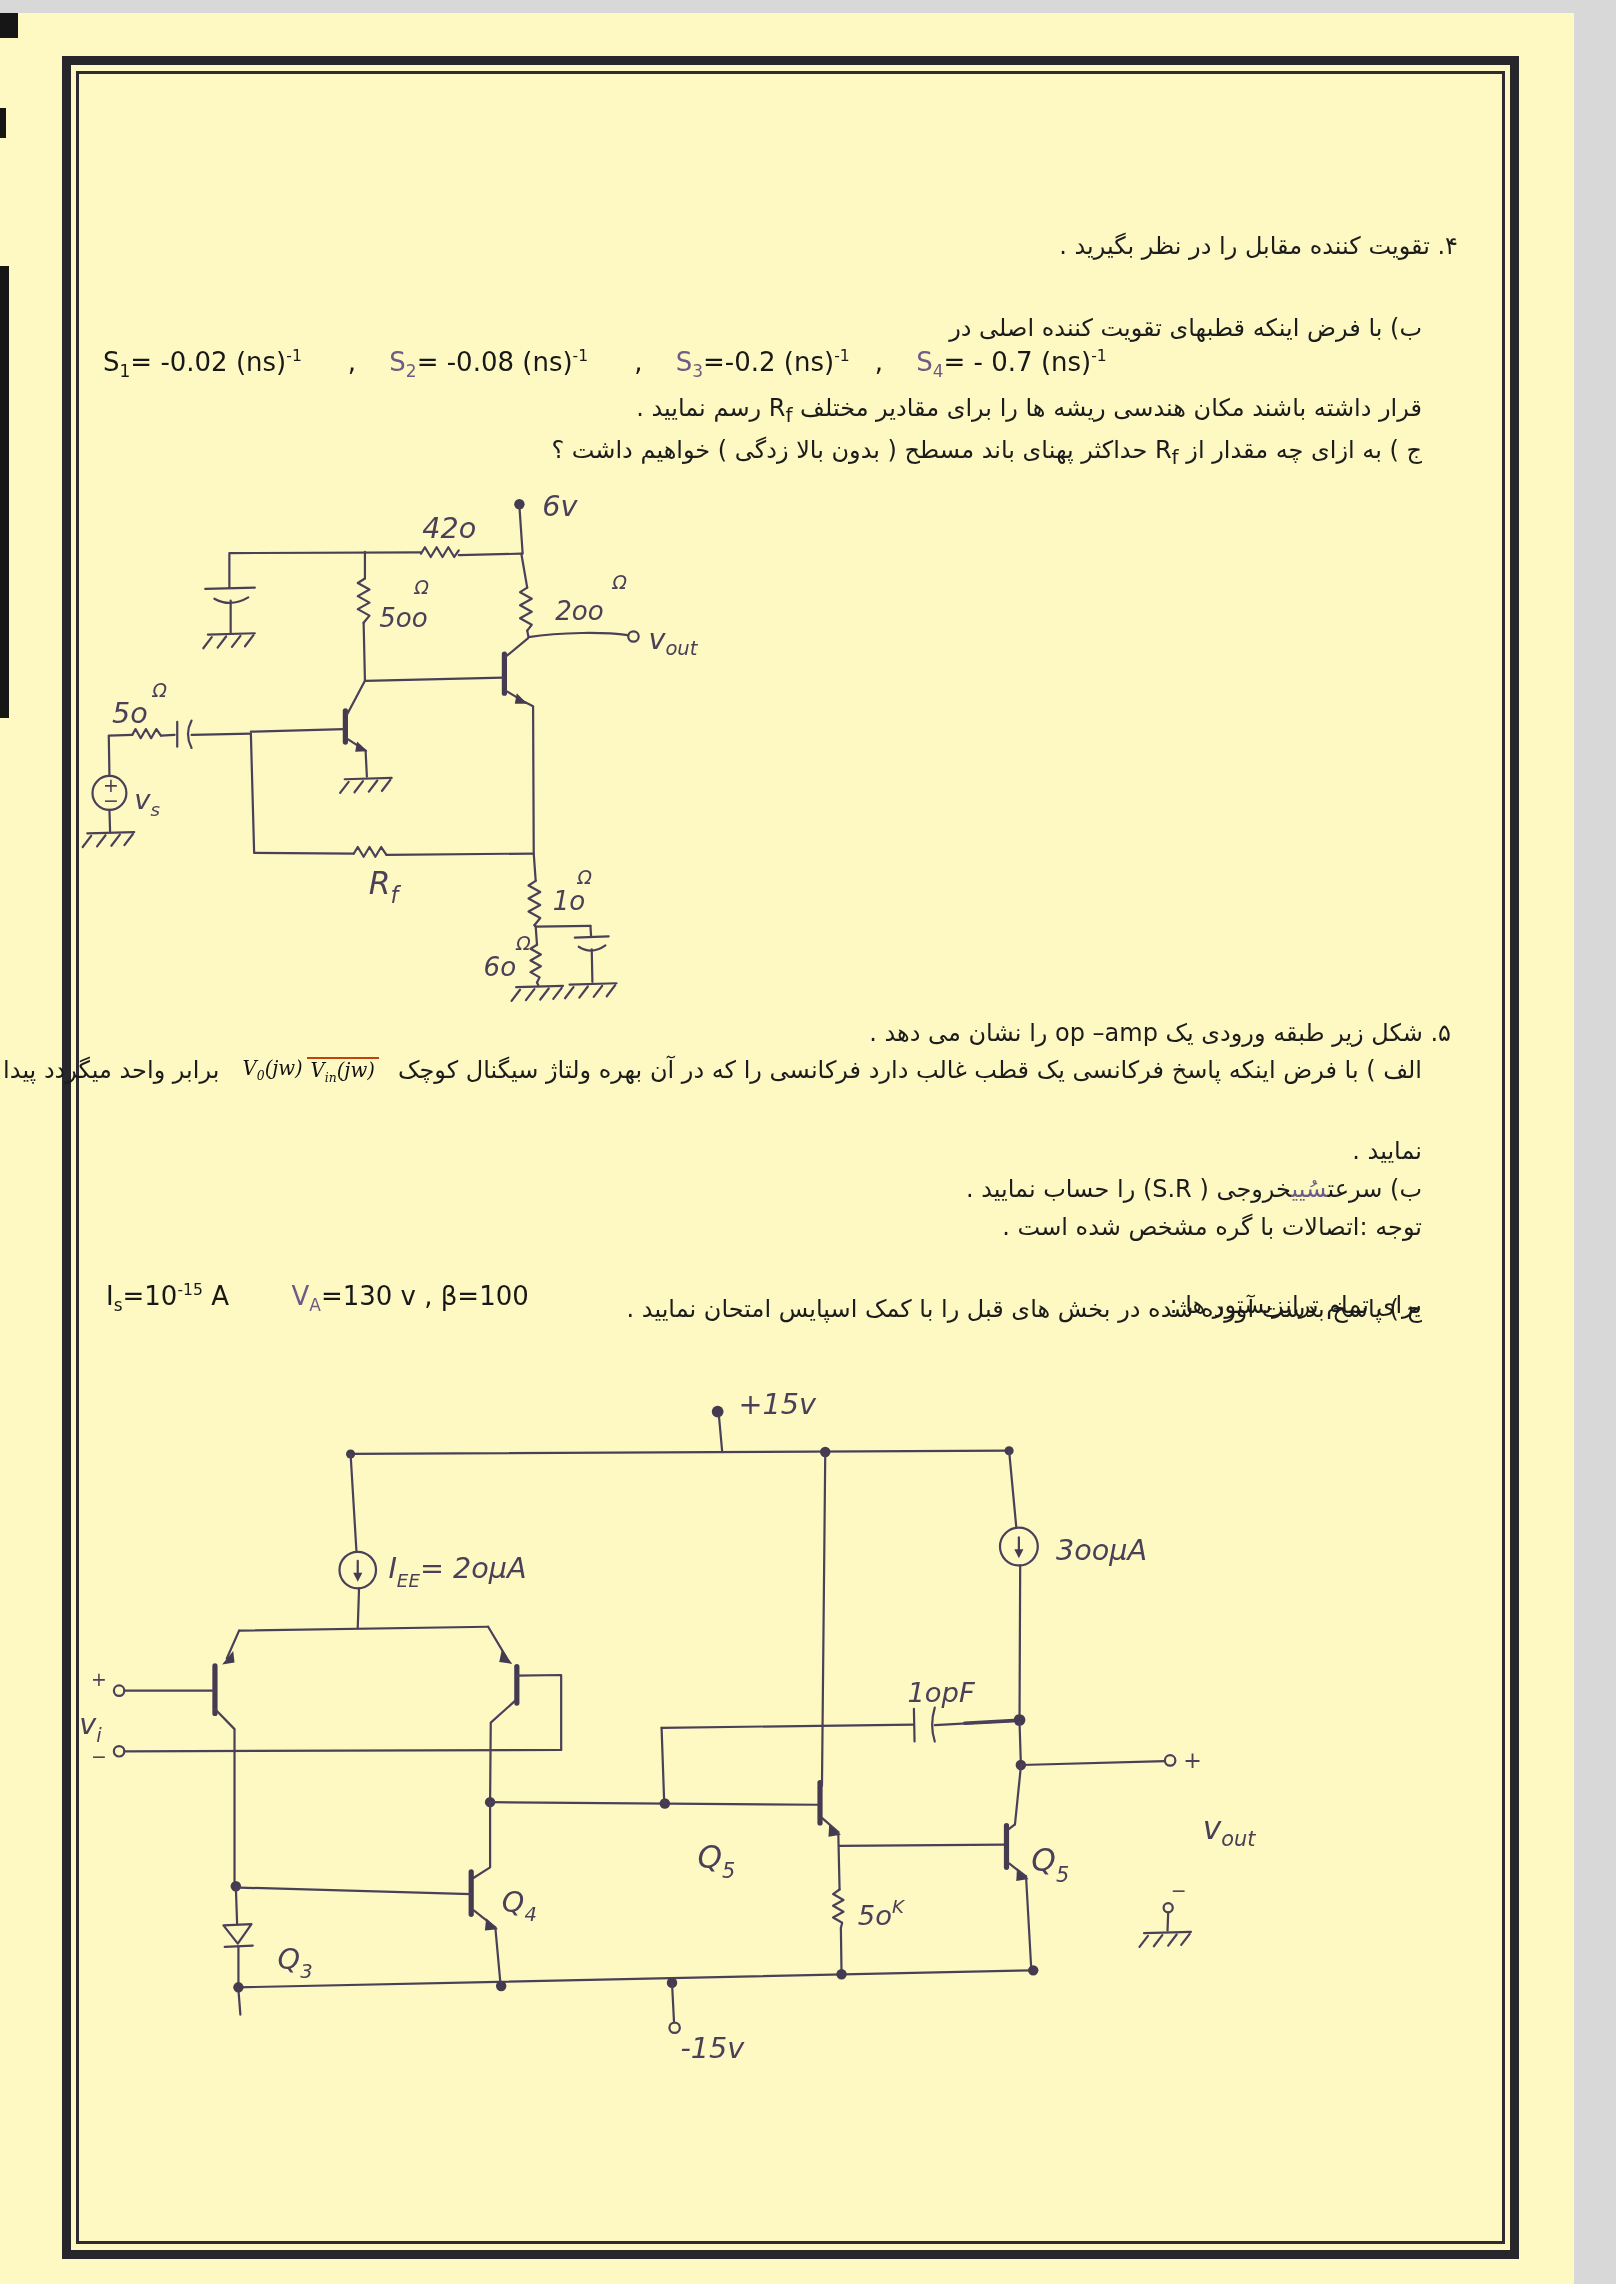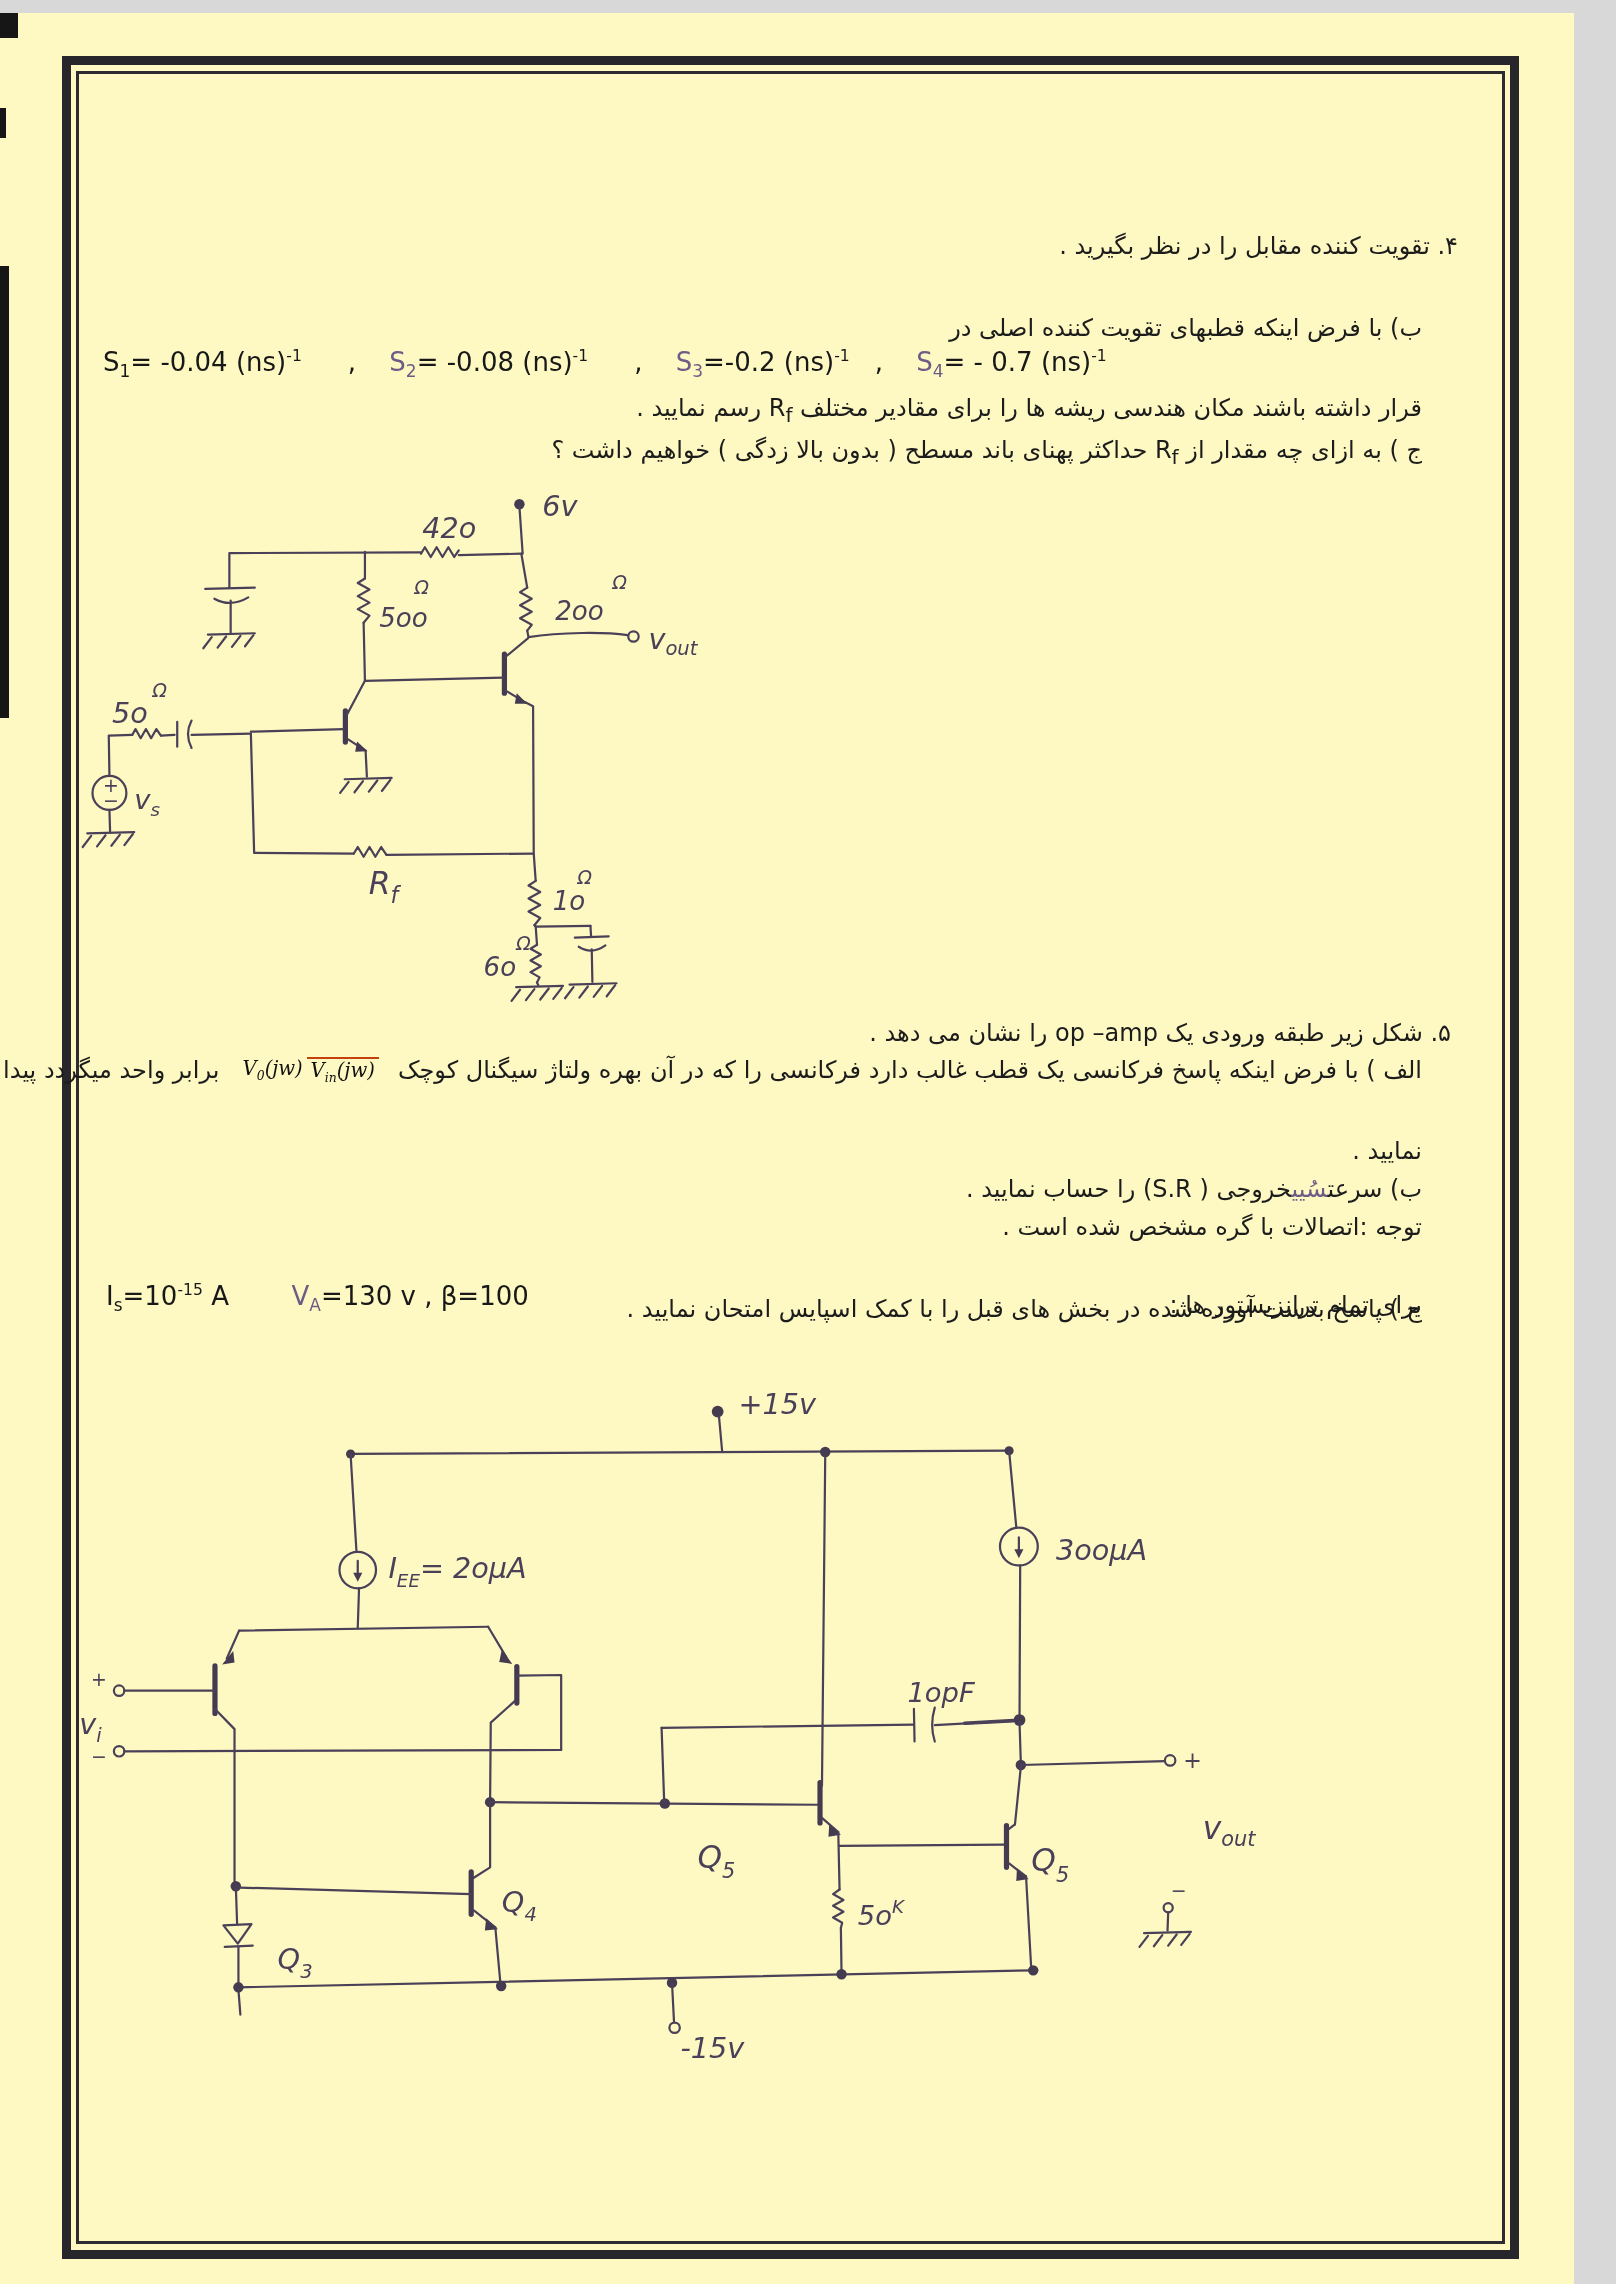--- a/index.html
+++ b/index.html
@@ -51,21 +51,21 @@
   <div class="edge-strip"></div>
   <div class="corner-mark"></div>
   <div class="corner-mark2"></div>
 
   <div class="fa" style="top:217px;right:116px;">۴.    تقویت کننده مقابل را در نظر بگیرید .</div>
 
 
   <div class="fa" style="top:299px;right:152px;">ب) با فرض اینکه قطبهای تقویت کننده اصلی در</div>
 
   <div class="formula" style="top:334px;left:103px;">
-    <span><span>S</span><sub>1</sub><span>= -0.04</span> <span>(ns)</span><sup>-1</sup></span><span class="gap2"></span><span>,</span><span class="gap1"></span>
+    <span><span>S</span><sub>1</sub><span>= -0.02</span> <span>(ns)</span><sup>-1</sup></span><span class="gap2"></span><span>,</span><span class="gap1"></span>
     <span><span class="pur">S</span><sub class="pur">2</sub><span>= -0.08</span> <span>(ns)</span><sup>-1</sup></span><span class="gap2"></span><span>,</span><span class="gap1"></span>
     <span><span class="pur">S</span><sub class="pur">3</sub><span>=-0.2</span> <span>(ns)</span><sup>-1</sup></span><span class="gap1"></span><span>,</span><span class="gap1"></span>
     <span><span class="pur">S</span><sub class="pur">4</sub><span>= - 0.7</span> <span>(ns)</span><sup>-1</sup></span>
   </div>
 
   <div class="fa" style="top:379px;right:152px;">
     <span>قرار داشته باشند مکان هندسی ریشه ها را برای مقادیر مختلف</span>
     <span class="ltr"><span>R</span><sub>f</sub></span>
     <span>رسم نمایید .</span>
   </div>

